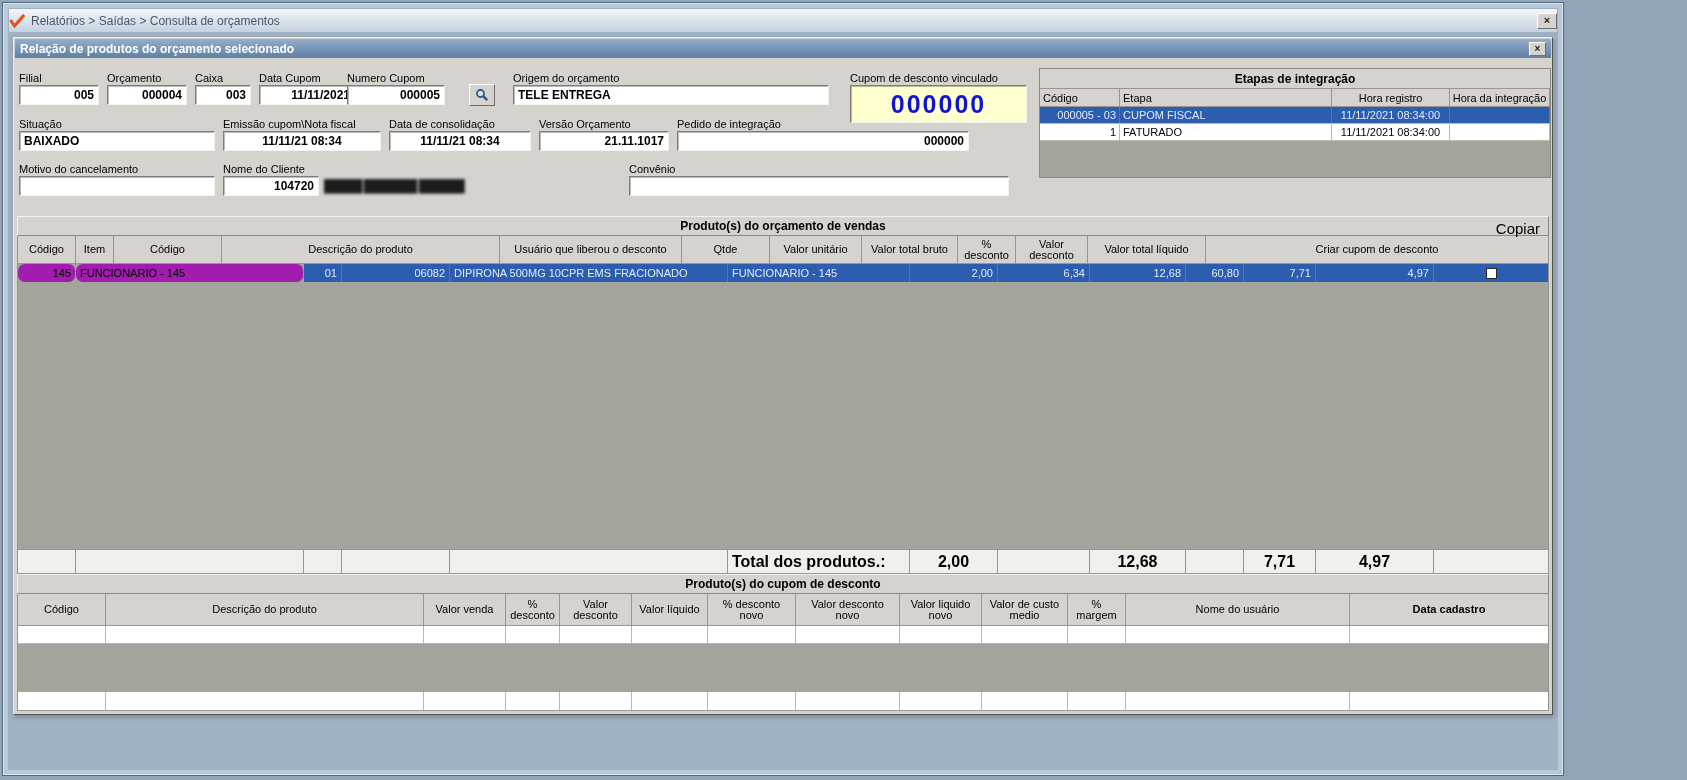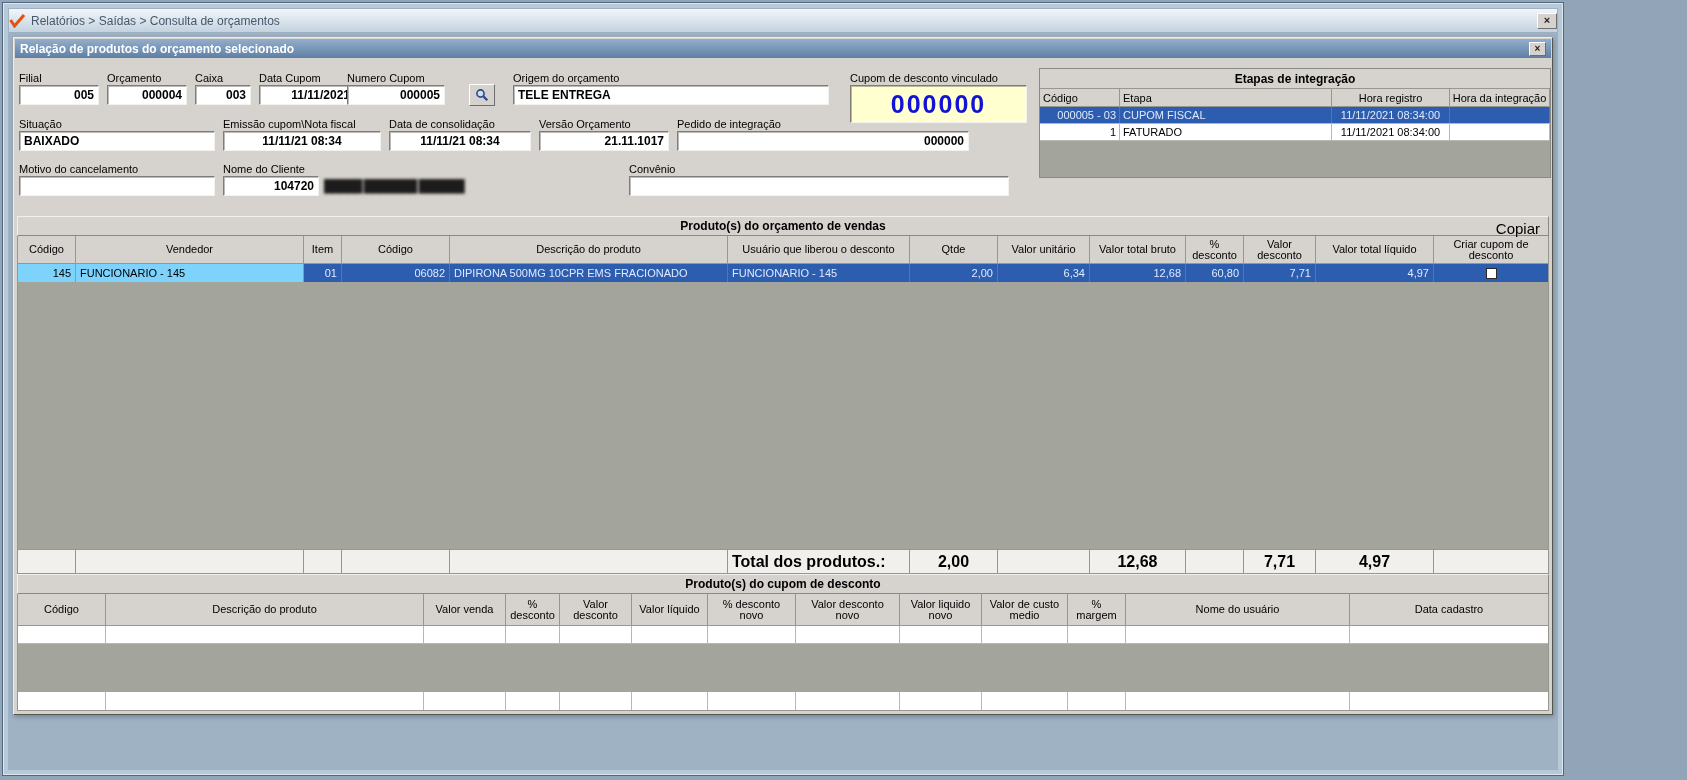--- a/index.html
+++ b/index.html
@@ -116,21 +116,21 @@
   
   .ghead { display:flex; height:28px; flex:none; background:#d6d3ce; border:1px solid #97978f; border-top:none; }
   .gh {
     display:flex; align-items:center; justify-content:center; text-align:center;
     border-right:1px solid #97978f; font-size:11px; line-height:11px;
     padding:0 2px; overflow:hidden;
   }
   .grid-body { flex:1; min-height:0; background:#a3a49c; border:1px solid #97978f; border-top:none; display:flex; flex-direction:column; }
   .prow { display:flex; height:18px; flex:none; }
   .pc { display:flex; align-items:center; padding:0 4px; font-size:11px; white-space:nowrap; overflow:hidden; }
-  .pc.fixed { background:#7dd3fc; border-right:1px solid #97978f; color:#000; }
+  .pc.fixed { background:#a21caf; border-right:1px solid #97978f; color:#000;border-radius:7px; }
   .pc.sel { background:#2d5dae; color:#dfeaff; border-right:1px solid #4a77c0; }
   .total-row { display:flex; height:24px; flex:none; background:#f1f0ec; border:1px solid #97978f; border-top:none; }
   .tc {
     display:flex; align-items:center; padding:0 4px; font-size:16px; font-weight:bold;
     border-right:1px solid #97978f; white-space:nowrap; overflow:hidden;
   }
   .cb { width:11px; height:11px; background:#fff; border:1px solid #2a2a2a; flex:none; }
 
   .p0{width:58px;} .p1{width:228px;} .p2{width:38px;text-align:right;} .p3{width:108px;} .p4{width:278px;}
   .p5{width:182px;} .p6{width:88px;} .p7{width:92px;} .p8{width:96px;} .p9{width:58px;}
@@ -140,21 +140,21 @@
   .dhead { display:flex; height:32px; flex:none; background:#d6d3ce; border-bottom:1px solid #97978f; }
   .dh {
     display:flex; align-items:center; justify-content:center; text-align:center;
     border-right:1px solid #97978f; font-size:11px; line-height:11px; padding:0 2px; overflow:hidden;
   }
   .drow { display:flex; height:18px; flex:none; background:#fff; border-bottom:1px solid #b9b7b0; }
   .dc { border-right:1px solid #b9b7b0; }
   .dfill { height:48px; flex:none; background:#a3a49c; }
   .d0{width:88px;} .d1{width:318px;} .d2{width:82px;} .d3{width:54px;} .d4{width:72px;}
   .d5{width:76px;} .d6{width:88px;} .d7{width:104px;} .d8{width:82px;} .d9{width:86px;}
-  .d10{width:58px;} .d11{width:224px;} .d12{flex:1;}
+  .d10{width:58px;} .d11{width:224px;} .d12{flex:1;font-weight:bold;}
 
   
   .statusbar { margin-top:4px; height:20px; flex:none; display:flex; gap:2px; }
   .spanel {
     height:20px; background:#d6d3ce;
     border:1px solid; border-color:#8a8a84 #f2f2ee #f2f2ee #8a8a84;
     display:flex; align-items:center; padding:0 6px; font-size:11px; white-space:nowrap; overflow:hidden;
   }
 </style>
 </head>
@@ -294,21 +294,20 @@
         </div>
       </div>
 
       <div class="sec-bar">
         <span>Produto(s) do orçamento de vendas</span>
         <span class="copy-link">Copiar</span>
       </div>
 
       <div class="ghead">
         <div class="gh p0">Código</div>
-        <div class="gh p1">Vendedor</div>
         <div class="gh p2">Item</div>
         <div class="gh p3">Código</div>
         <div class="gh p4">Descrição do produto</div>
         <div class="gh p5">Usuário que liberou o  desconto</div>
         <div class="gh p6">Qtde</div>
         <div class="gh p7">Valor unitário</div>
         <div class="gh p8">Valor total bruto</div>
         <div class="gh p9">% desconto</div>
         <div class="gh p10">Valor desconto</div>
         <div class="gh p11">Valor total líquido</div>

